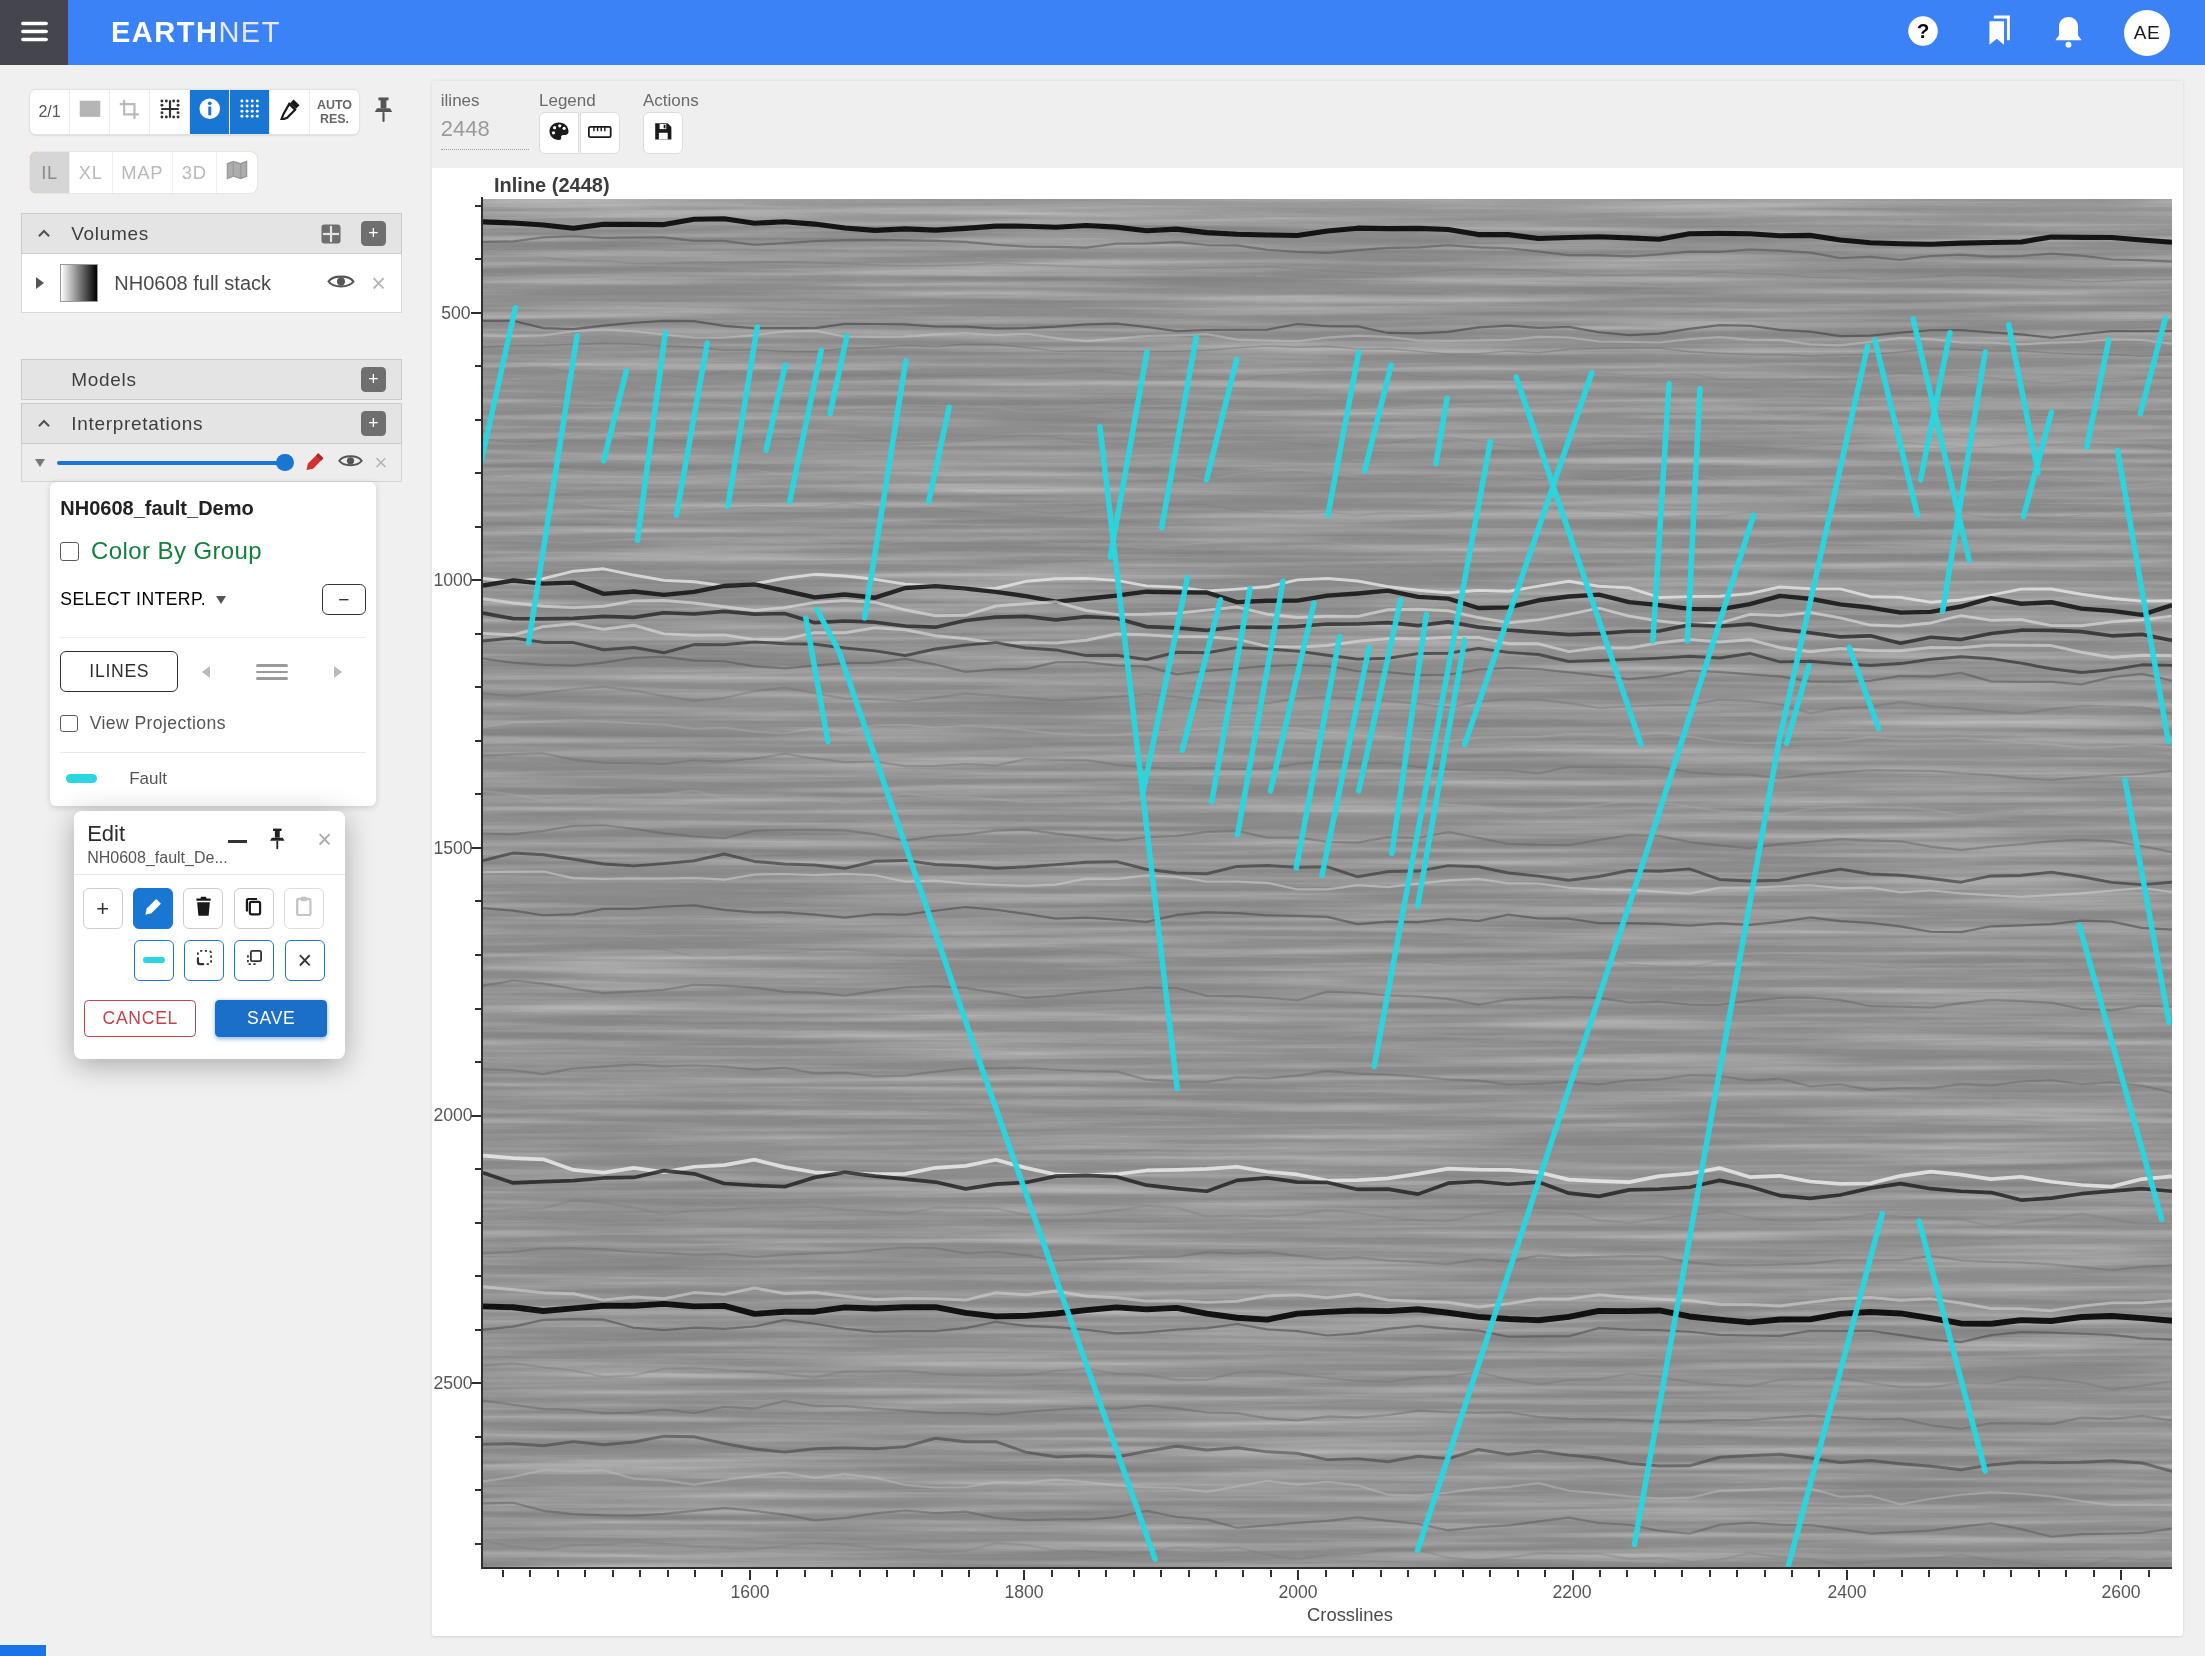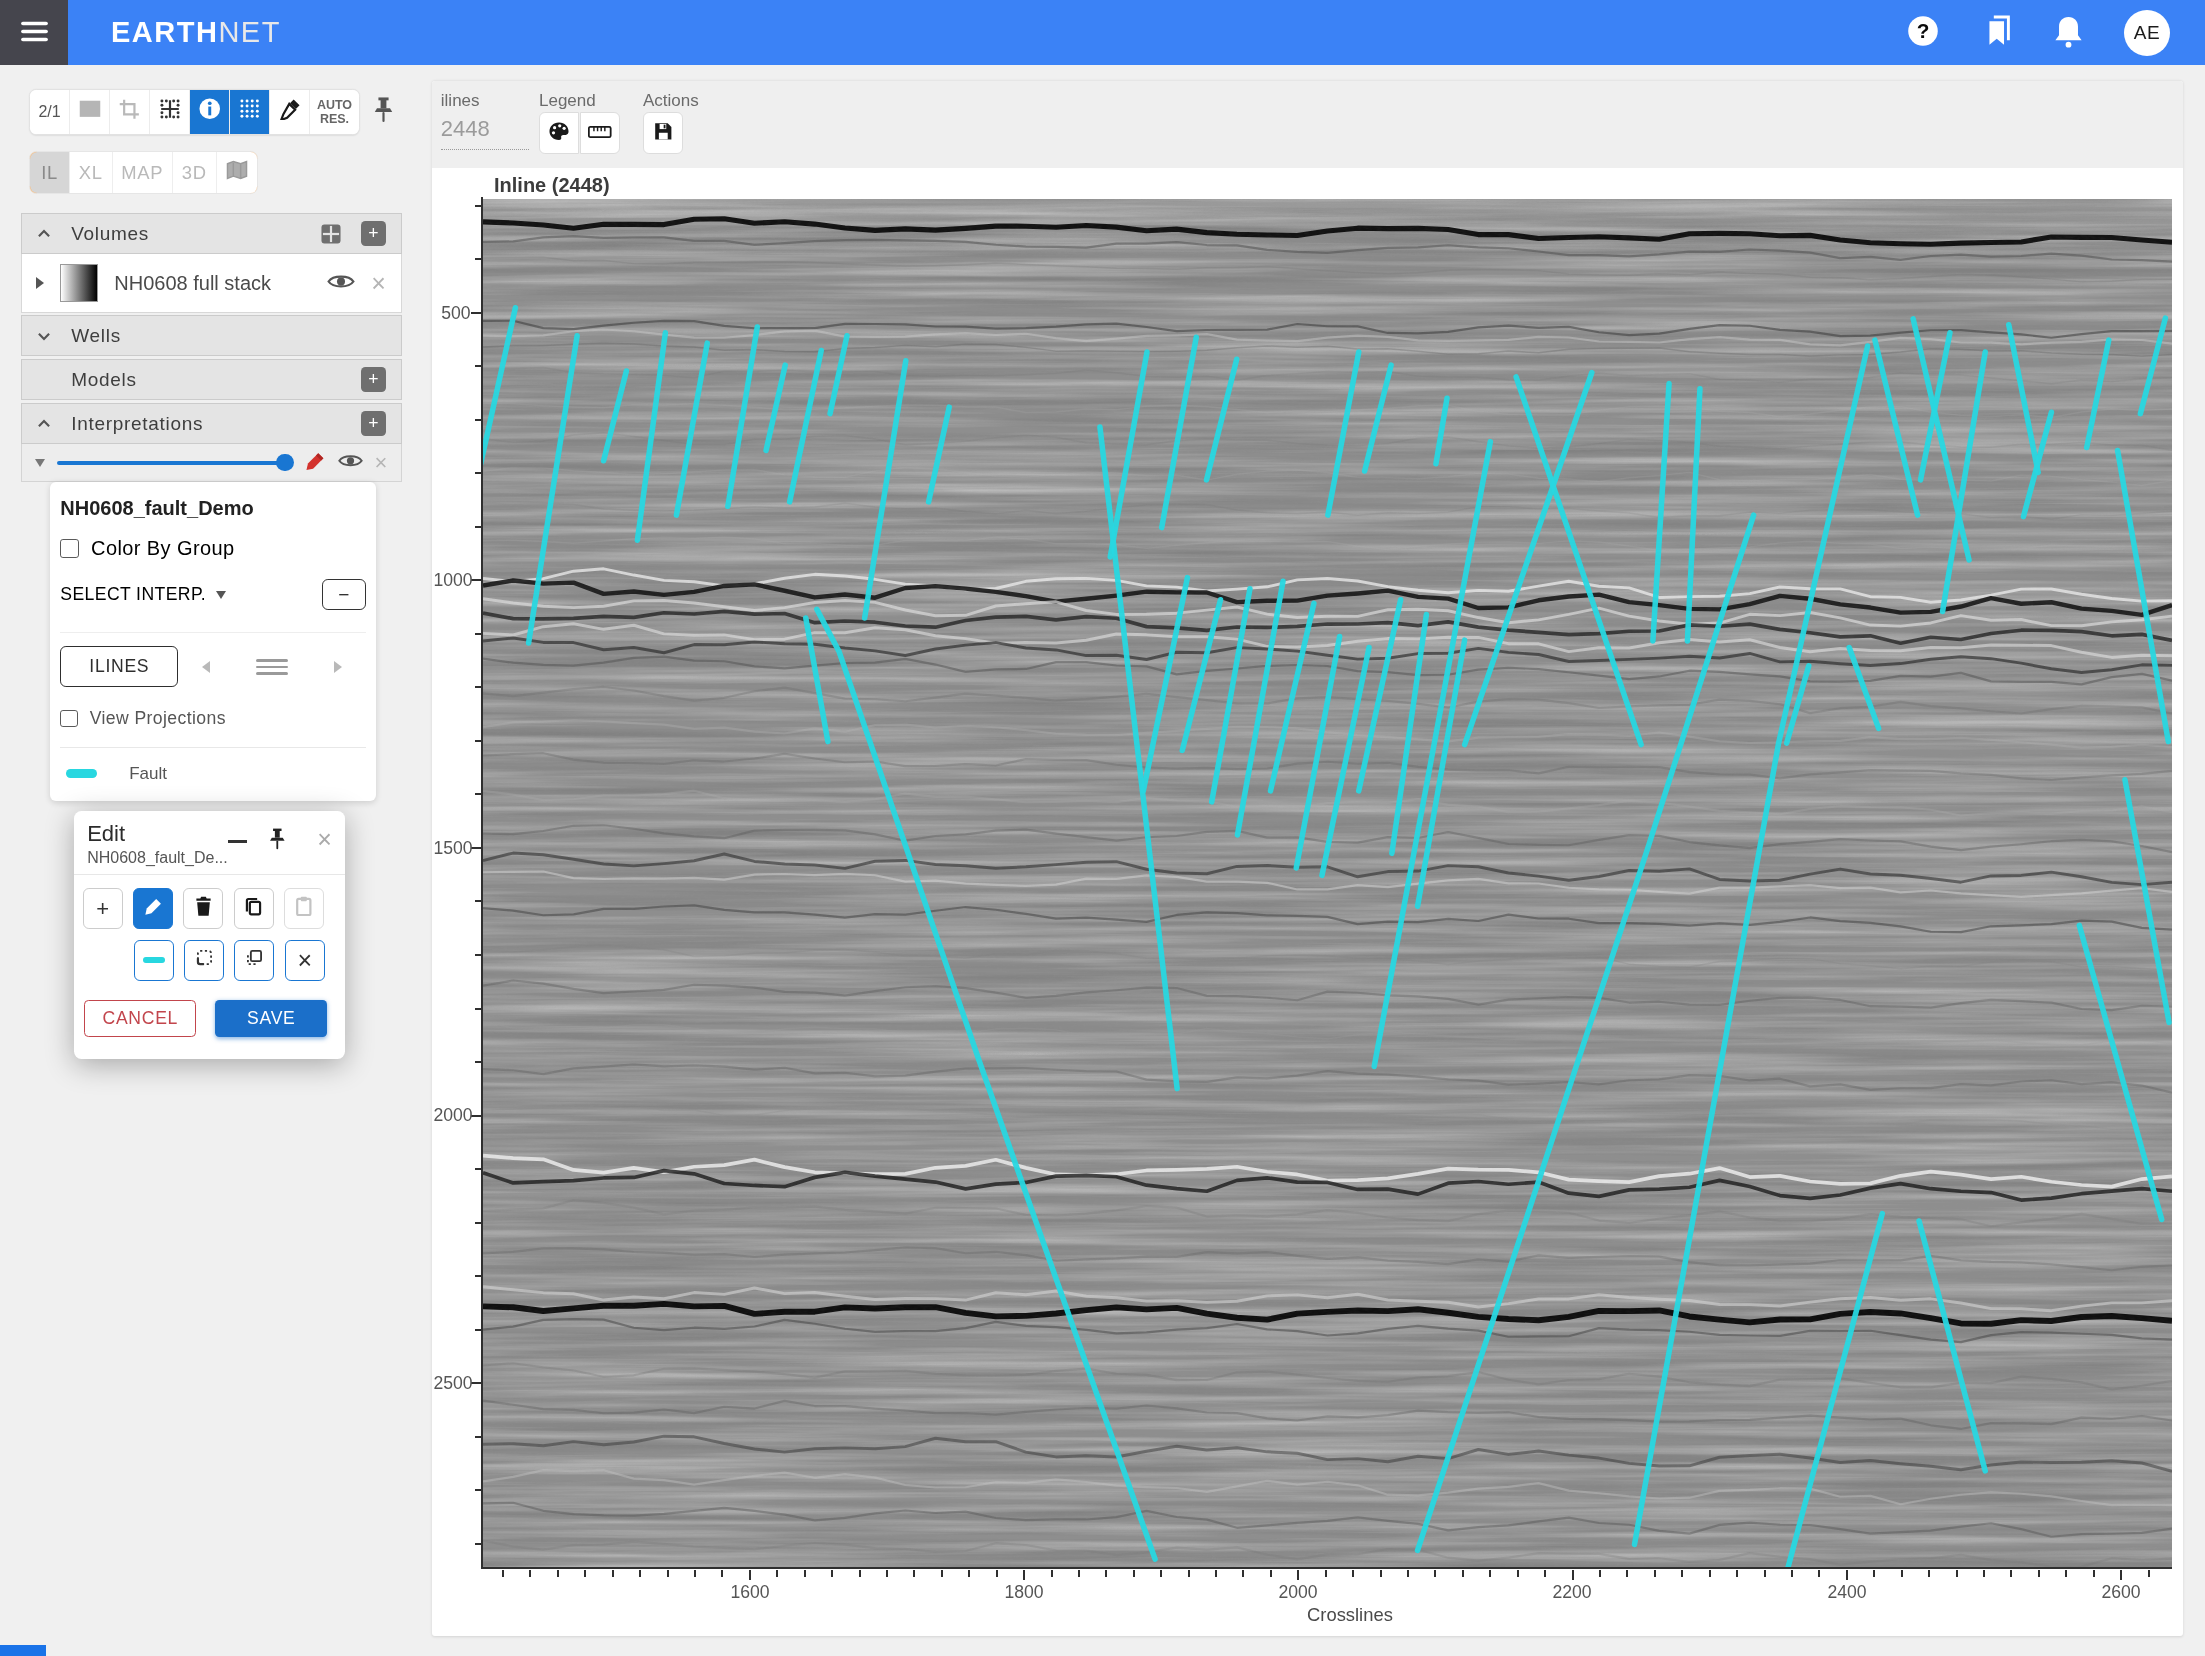--- a/index.html
+++ b/index.html
@@ -47,21 +47,21 @@
   .interp-row { height:38px; background:#ededed; border:0.7px solid #d4d4d4; border-top:none; display:flex; align-items:center; padding:0 13.2px; gap:11.8px; }
   .dd-caret { width:0; height:0; border-top:8px solid #777; border-left:5.9px solid transparent; border-right:5.9px solid transparent; cursor:pointer; }
   .slider { position:relative; flex:1; height:17.6px; cursor:pointer; }
   .slider .track { position:absolute; left:0; right:10.3px; top:7.4px; height:3.7px; background:#1976d2; border-radius:2.2px; }
   .slider .knob { position:absolute; right:0; top:0; width:17.6px; height:17.6px; border-radius:50%; background:#1976d2; }
 
   .interp-card { position:absolute; left:50px; width:326px; background:#fff; border-radius:5.9px; box-shadow:0 1.5px 5.9px rgba(0,0,0,.14); padding:14.7px 10.3px 0 10.3px; }
   .interp-title { font-size:20px; font-weight:700; color:#222; margin-bottom:17.6px; }
   .check-row { display:flex; align-items:center; gap:11.8px; margin-bottom:19px; cursor:pointer; }
   .checkbox { width:19px; height:19px; border:1.5px solid #5a5a5a; border-radius:2.9px; background:#fff; flex:none; }
-  .check-label { font-size:20px; color:#000000; letter-spacing:0.4px; }
+  .check-label { font-size:24px; color:#15803d; letter-spacing:0.4px; }
   .select-row { display:flex; align-items:center; margin-bottom:22px; }
   .select-interp { display:flex; align-items:center; gap:10.3px; font-size:17.6px; color:#000000; letter-spacing:0.4px; cursor:pointer; }
   .minus-btn { margin-left:auto; width:44px; height:31px; border:1.5px solid #333; border-radius:5.9px; background:#fff; display:flex; align-items:center; justify-content:center; font-size:19px; color:#333; cursor:pointer; }
   .ilines-row { display:flex; align-items:center; border-top:0.7px solid #eee; padding:13.2px 0; }
   .ilines-btn { width:118px; height:41px; border:1.5px solid #2e2e2e; border-radius:5.9px; background:#fff; font-size:17.6px; letter-spacing:0.7px; color:#2e2e2e; display:flex; align-items:center; justify-content:center; cursor:pointer; }
   .nav-arrows { flex:1; display:flex; align-items:center; justify-content:space-around; }
   .tri-l { width:0; height:0; border-right:8.8px solid #b9b9b9; border-top:6.6px solid transparent; border-bottom:6.6px solid transparent; cursor:pointer; }
   .tri-r { width:0; height:0; border-left:8.8px solid #b9b9b9; border-top:6.6px solid transparent; border-bottom:6.6px solid transparent; cursor:pointer; }
   .bars-ico { display:flex; flex-direction:column; gap:3.7px; cursor:pointer; }
   .bars-ico span { display:block; width:32px; height:2.9px; background:#9a9a9a; border-radius:1.5px; }
@@ -294,28 +294,20 @@
         <span class="vol-thumb"></span>
         <span class="vol-name">NH0608 full stack</span>
         <span class="eye-ico"><svg width="28" height="19" viewBox="0 0 38 26">
               <path d="M2 13 C8 4 30 4 36 13 C30 22 8 22 2 13 z" fill="none" stroke="#555" stroke-width="3"></path>
               <circle cx="19" cy="13" r="5.5" fill="#555"></circle>
             </svg></span>
         <span class="x-glyph">×</span>
       </div>
     </div>
 
-    <div class="panel" style="top:250px;">
-      <div class="panel-header">
-        <span class="chev"><svg width="16" height="16" viewBox="0 0 22 22" fill="none" stroke="#555" stroke-width="3">
-              <polyline points="4,8 11,15 18,8"></polyline>
-            </svg></span>
-        <span class="ph-label">Wells</span>
-      </div>
-    </div>
 
     <div class="panel" style="top:294px;">
       <div class="panel-header">
         <span class="ph-label" style="margin-left:35px;">Models</span>
         <span class="ph-spacer"></span>
         <span class="icon-btn-sq">
             <span>+</span>
           </span>
       </div>
     </div>

